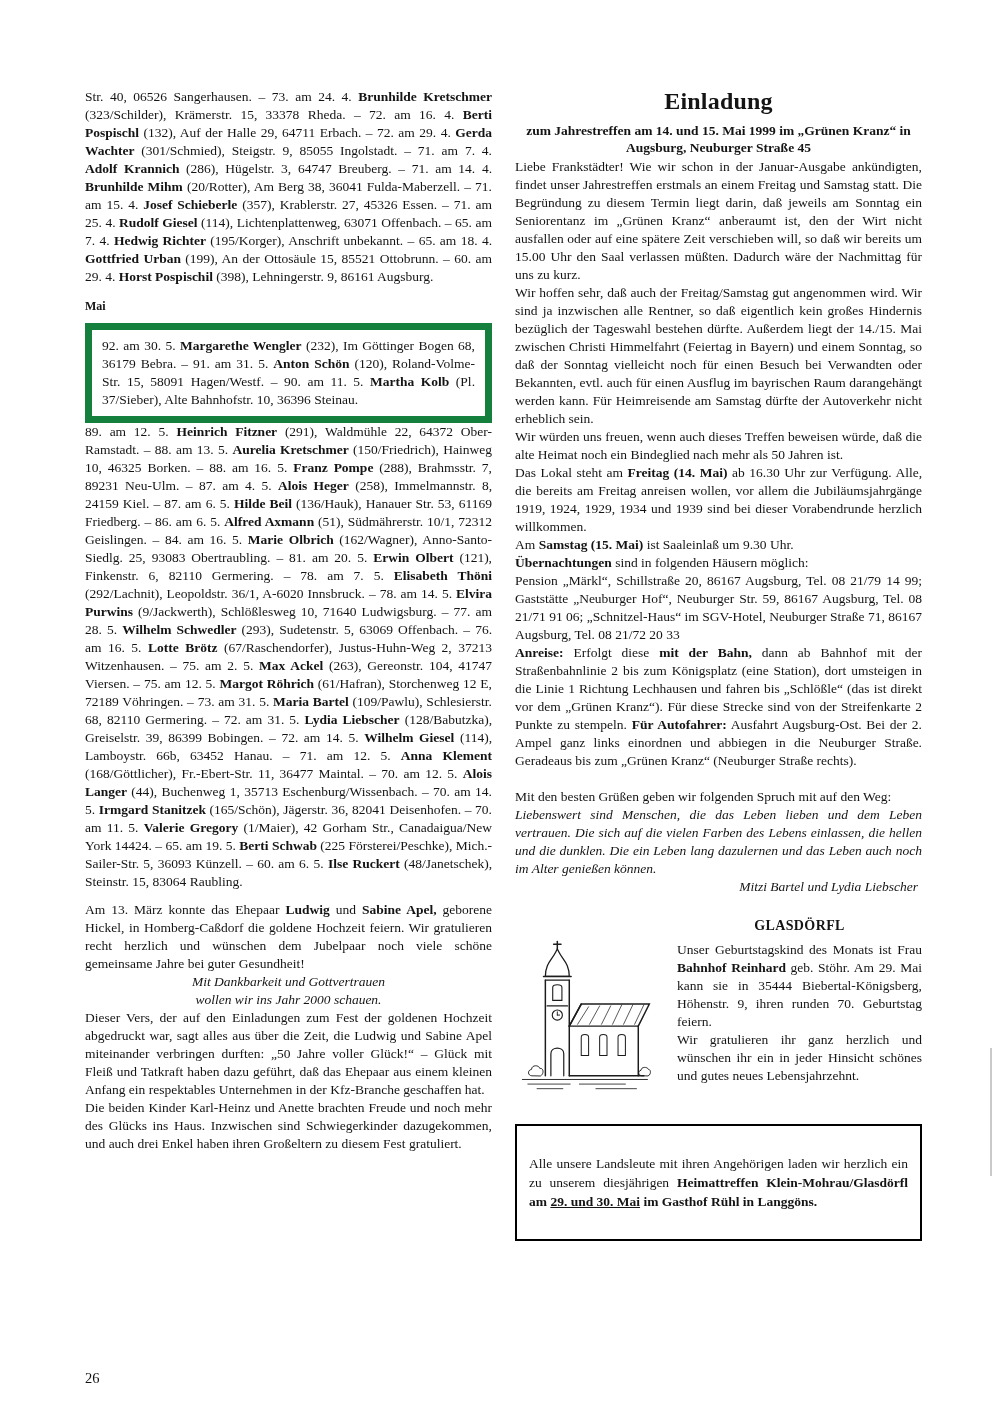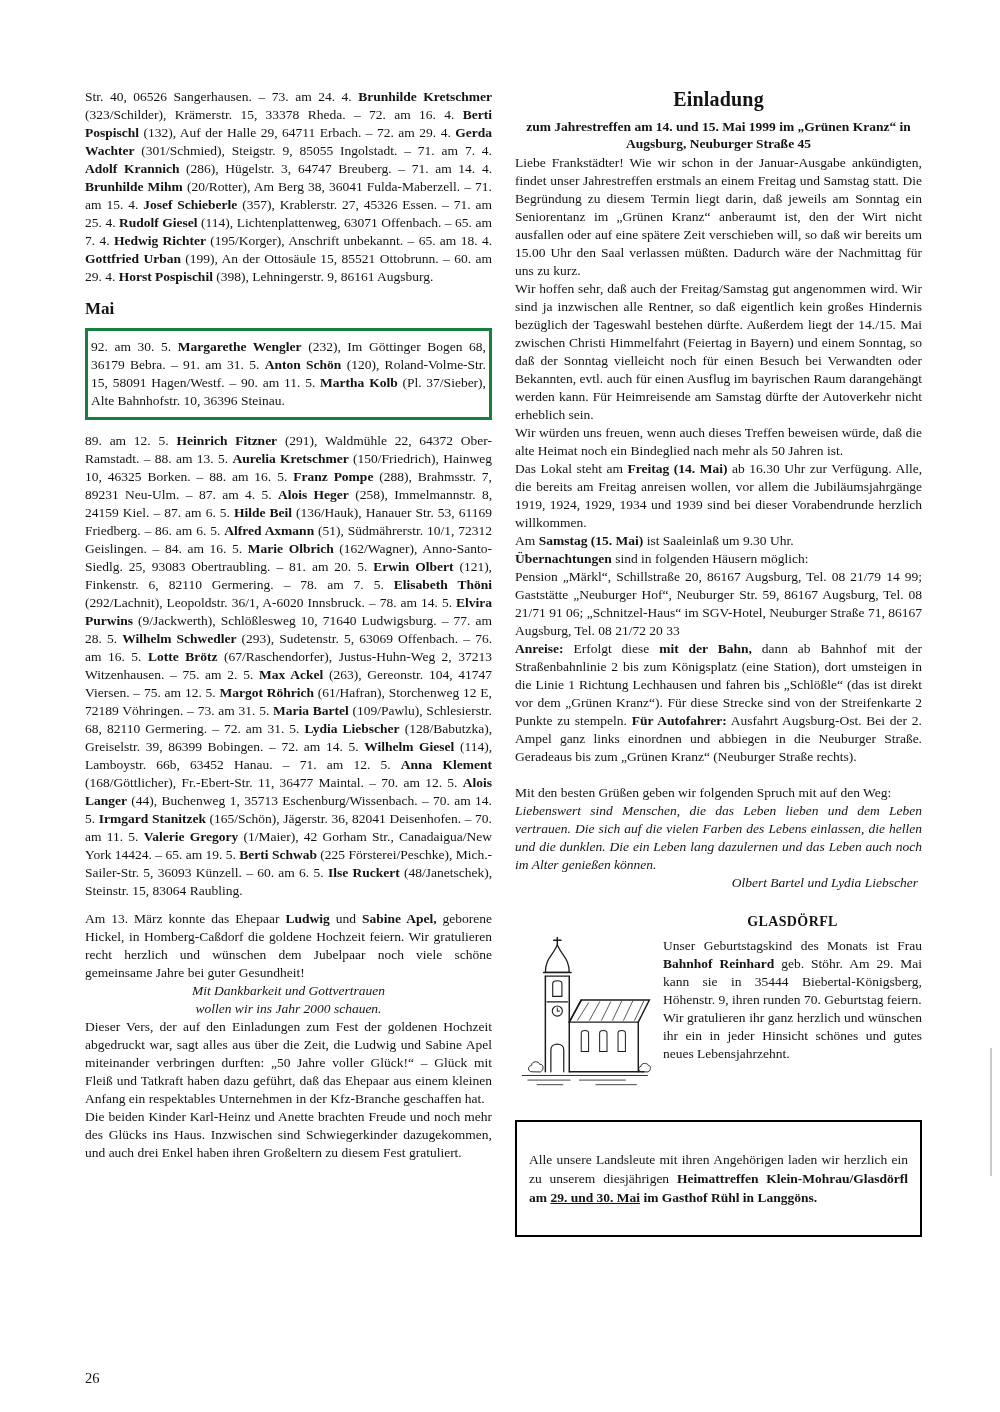--- a/index.html
+++ b/index.html
@@ -12,25 +12,25 @@
   #left-col{left:85px}
   #right-col{left:515px}
   .para{font-size:13.5px;line-height:18px;text-align:justify}
   .b{font-weight:700}
   .i{font-style:italic}
   .u{text-decoration:underline}
   .para.center{text-align:center}
   .para.right{text-align:right;padding-right:4px}
   .para.mt{margin-top:18px}
   .para.mt-sm{margin-top:10px}
-  .month-heading{font-size:17px;font-weight:700;margin:13px 0 9px}
-  .bday-box{border:3px solid #15803d;padding:7px 3px;margin:2px 0 12px}
-  .title{font-size:20px;font-weight:700;text-align:center;margin-bottom:7px;letter-spacing:.2px}
+  .month-heading{font-size:12px;font-weight:700;margin:13px 0 9px}
+  .bday-box{border:7px solid #15803d;padding:7px 10px;margin:2px 0 0}
+  .title{font-size:24px;font-weight:700;text-align:center;margin-bottom:7px;letter-spacing:.2px}
   .subtitle{font-size:13.5px;font-weight:700;text-align:center;line-height:17px;margin-bottom:2px}
-  .glas{display:flex;margin-top:22px;gap:10px;align-items:flex-start}
+  .glas{display:flex;margin-top:22px;gap:24px;align-items:flex-start}
   .glas-img{flex:0 0 138px;width:138px;padding-top:14px}
   .glas-img svg{display:block;width:138px;height:168px}
   .glas-text{flex:1}
   .glas-heading{font-size:14px;font-weight:700;text-align:center;margin-bottom:7px;letter-spacing:.4px}
   .invite-box{border:2px solid #000;padding:28px 12px;margin-top:24px}
   .invite-box .para{line-height:19px}
   .pagenum{position:absolute;left:85px;top:1370px;font-size:14.5px}
   .scan-line{position:absolute;left:990px;top:1048px;width:2px;height:128px;background:#c9c9c9}
 </style>
 </head>
@@ -64,21 +64,21 @@
       <p class="para"><span class="">Liebe Frankstädter! Wie wir schon in der Januar-Ausgabe ankündigten, findet unser Jahrestreffen erstmals an einem Freitag und Samstag statt. Die Begründung zu diesem Termin liegt darin, daß jeweils am Sonntag ein Seniorentanz im „Grünen Kranz“ anberaumt ist, den der Wirt nicht ausfallen oder auf eine spätere Zeit verschieben will, so daß wir bereits um 15.00 Uhr den Saal verlassen müßten. Dadurch wäre der Nachmittag für uns zu kurz.</span></p>
       <p class="para"><span class="">Wir hoffen sehr, daß auch der Freitag/Samstag gut angenommen wird. Wir sind ja inzwischen alle Rentner, so daß eigentlich kein großes Hindernis bezüglich der Tageswahl bestehen dürfte. Außerdem liegt der 14./15. Mai zwischen Christi Himmelfahrt (Feiertag in Bayern) und einem Sonntag, so daß der Sonntag vielleicht noch für einen Besuch bei Verwandten oder Bekannten, evtl. auch für einen Ausflug im bayrischen Raum darangehängt werden kann. Für Heimreisende am Samstag dürfte der Autoverkehr nicht erheblich sein.</span></p>
       <p class="para"><span class="">Wir würden uns freuen, wenn auch dieses Treffen beweisen würde, daß die alte Heimat noch ein Bindeglied nach mehr als 50 Jahren ist.</span></p>
       <p class="para"><span class="">Das Lokal steht am </span><span class="b">Freitag (14. Mai)</span><span class=""> ab 16.30 Uhr zur Verfügung. Alle, die bereits am Freitag anreisen wollen, vor allem die Jubiläumsjahrgänge 1919, 1924, 1929, 1934 und 1939 sind bei dieser Vorabendrunde herzlich willkommen.</span></p>
       <p class="para"><span class="">Am </span><span class="b">Samstag (15. Mai)</span><span class=""> ist Saaleinlaß um 9.30 Uhr.</span></p>
       <p class="para"><span class="b">Übernachtungen</span><span class=""> sind in folgenden Häusern möglich:</span></p>
       <p class="para"><span class="">Pension „Märkl“, Schillstraße 20, 86167 Augsburg, Tel. 08 21/79 14 99; Gaststätte „Neuburger Hof“, Neuburger Str. 59, 86167 Augsburg, Tel. 08 21/71 91 06; „Schnitzel-Haus“ im SGV-Hotel, Neuburger Straße 71, 86167 Augsburg, Tel. 08 21/72 20 33</span></p>
       <p class="para"><span class="b">Anreise:</span><span class=""> Erfolgt diese </span><span class="b">mit der Bahn,</span><span class=""> dann ab Bahnhof mit der Straßenbahnlinie 2 bis zum Königsplatz (eine Station), dort umsteigen in die Linie 1 Richtung Lechhausen und fahren bis „Schlößle“ (das ist direkt vor dem „Grünen Kranz“). Für diese Strecke sind von der Streifenkarte 2 Punkte zu stempeln. </span><span class="b">Für Autofahrer:</span><span class=""> Ausfahrt Augsburg-Ost. Bei der 2. Ampel ganz links einordnen und abbiegen in die Neuburger Straße. Geradeaus bis zum „Grünen Kranz“ (Neuburger Straße rechts).</span></p>
       <p class="para mt"><span class="">Mit den besten Grüßen geben wir folgenden Spruch mit auf den Weg:</span></p>
       <p class="para i"><span class="">Liebenswert sind Menschen, die das Leben lieben und dem Leben vertrauen. Die sich auf die vielen Farben des Lebens einlassen, die hellen und die dunklen. Die ein Leben lang dazulernen und das Leben auch noch im Alter genießen können.</span></p>
-      <p class="para right i"><span class="">Olbert Bartel und Lydia Liebscher</span></p>
+      <p class="para right i"><span class="">Mitzi Bartel und Lydia Liebscher</span></p>
     </div>
 
   <div class="glas">
     <div class="glas-img">
       <svg viewBox="0 0 150 170" fill="none" stroke="#1c1c1c" stroke-width="1.6" stroke-linecap="round">
 
         <path d="M46 4 V12"></path>
         <path d="M42 7 H50"></path>
         <path d="M33 42 C33 28 40 24 44 16 L46 12 L48 16 C52 24 59 28 59 42 Z" stroke-width="1.4"></path>
         <path d="M31 42 H61"></path>

